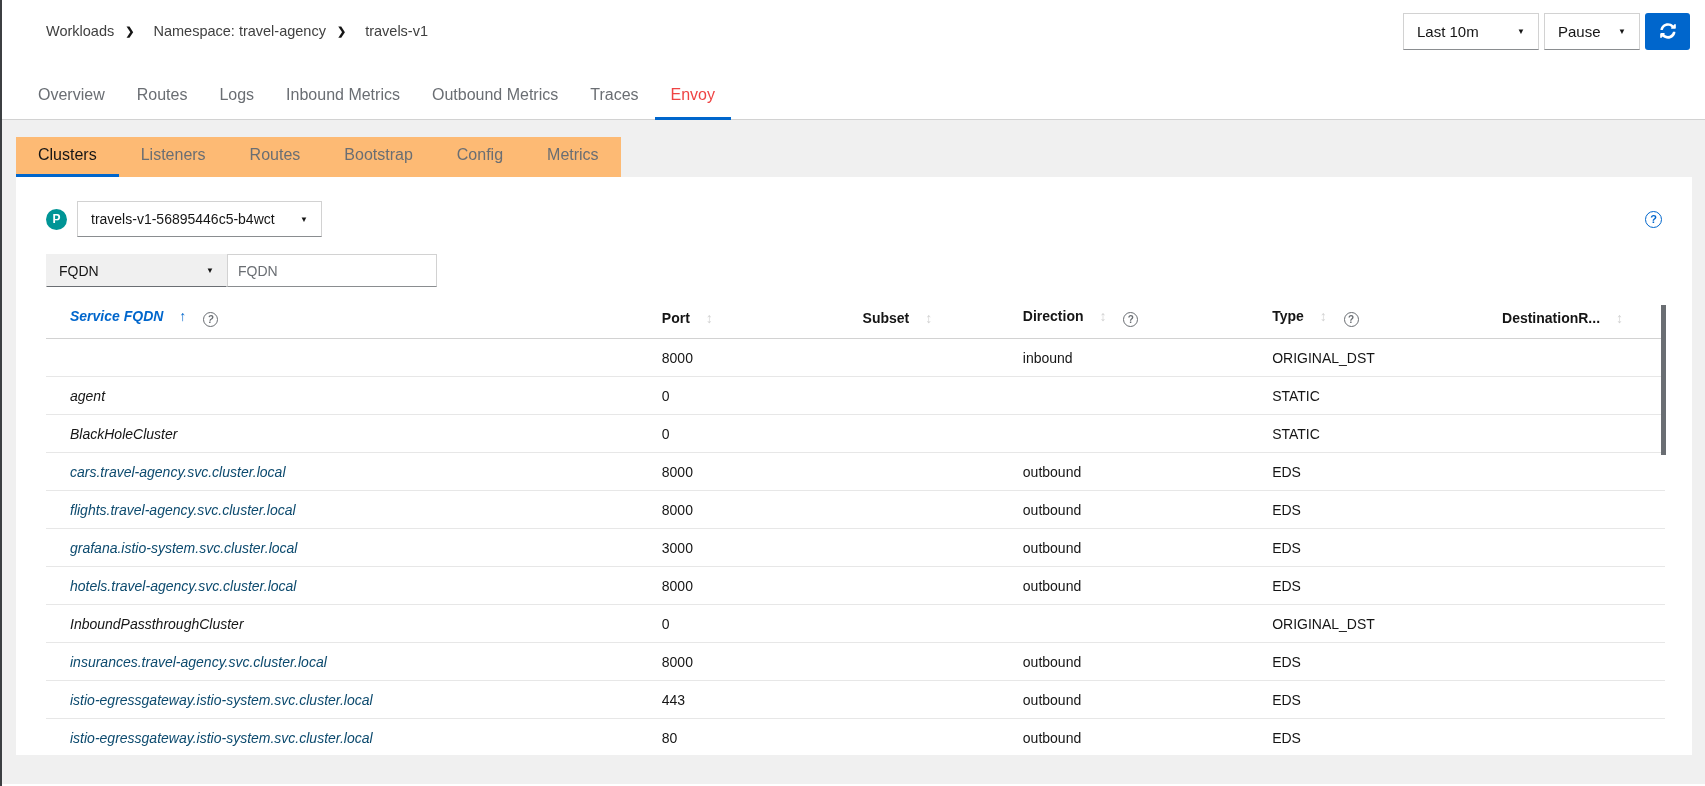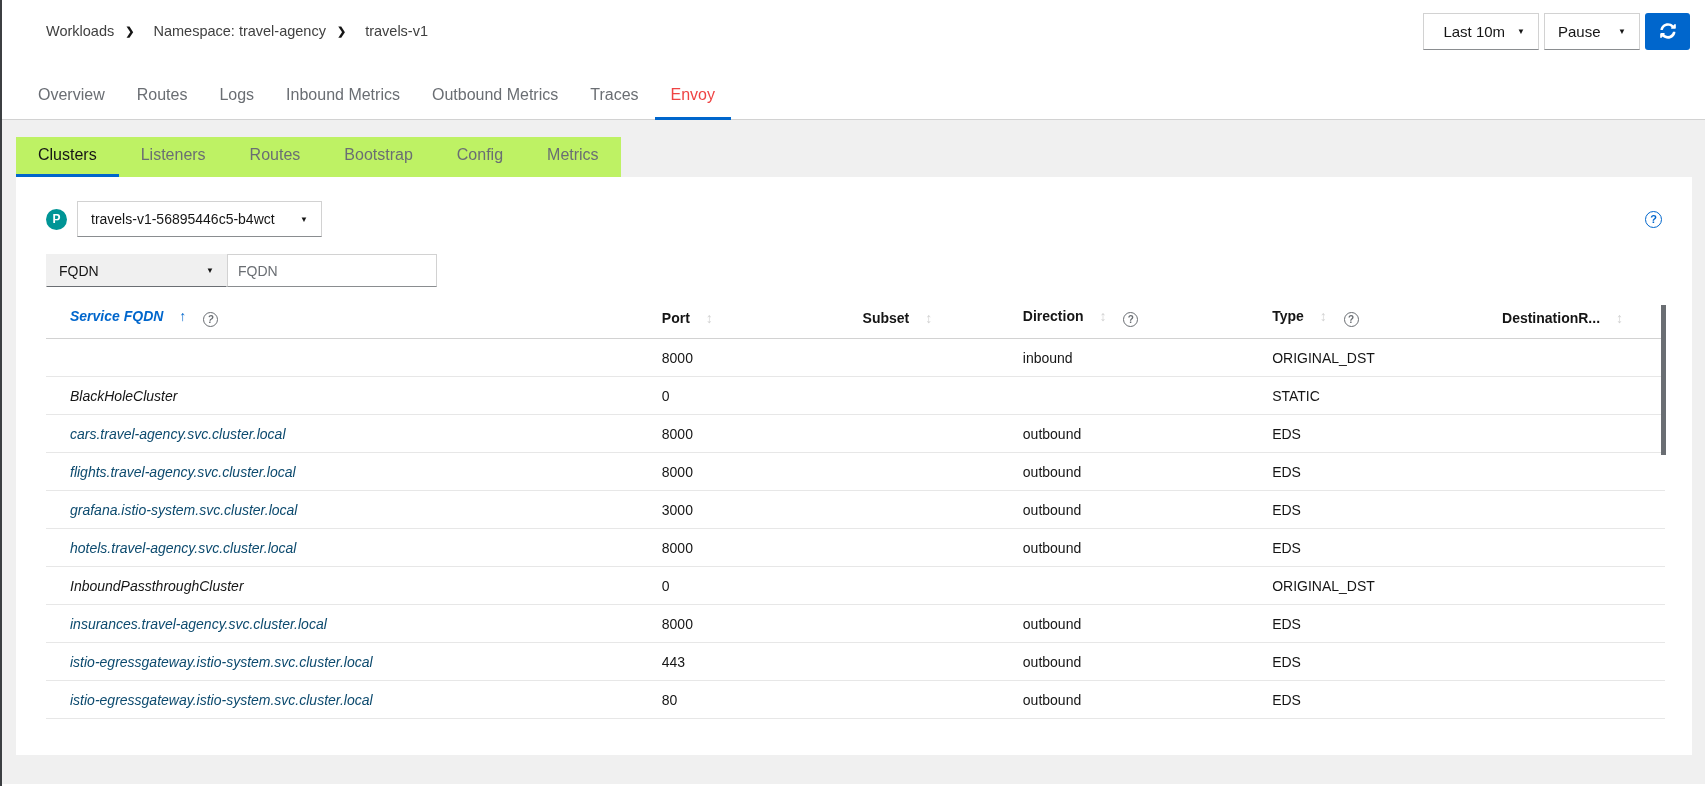--- a/index.html
+++ b/index.html
@@ -19,21 +19,21 @@
   .breadcrumb { display:flex; align-items:center; font-size:14.5px; }
   .breadcrumb a { color:#404040; text-decoration:none; cursor:pointer;margin-left:8px; }
   .crumb-sep { margin:0 11px; font-size:11px; color:#151515; font-weight:bold; }
 
   .top-controls { display:flex; align-items:stretch; gap:5px; }
   .pf-select {
     background:#fff; border:1px solid #d2d2d2; border-bottom:1px solid #8a8d90;
     height:37px; display:inline-flex; align-items:center; justify-content:space-between;
     padding:0 13px; font-size:15px; cursor:pointer; color:#151515;
   }
-  .sel-duration { width:116px;justify-content:flex-end; }
+  .sel-duration { width:136px; }
   .sel-pause { width:96px; }
   .caret { font-size:8px; color:#151515; margin-left:12px; }
   .refresh-btn {
     width:45px; height:37px; background:#0066cc; border:none; border-radius:3px;
     display:inline-flex; align-items:center; justify-content:center; cursor:pointer;
   }
   .refresh-btn svg { width:16px; height:16px; fill:#ffffff; }
 
   
   .main-tabs {
@@ -42,21 +42,21 @@
   }
   .main-tab {
     padding:12px 16px 13px 16px; font-size:16px; color:#6a6e73; cursor:pointer;
     border-bottom:3px solid transparent; margin-bottom:-1px; white-space:nowrap;
   }
   .main-tab.active { color:#ef4444; border-bottom-color:#0066cc; }
 
   
   .body-gray { background:#f0f0f0; height:664px; padding:17px 13px 0 14px; overflow:hidden; }
 
-  .subtabs { display:inline-flex; background:#bef264; vertical-align:bottom; }
+  .subtabs { display:inline-flex; background:#fdba74; vertical-align:bottom; }
   .subtab {
     padding:9px 22px 10px 22px; font-size:16px; color:#6a6e73; cursor:pointer;
     border-bottom:3px solid transparent; white-space:nowrap;
   }
   .subtab.active { color:#151515; border-bottom-color:#0066cc; }
 
   
   .card { background:#fff; height:578px; padding:24px 27px 0 30px; overflow:hidden; }
 
   .card-head { display:flex; justify-content:space-between; align-items:center; }
@@ -232,20 +232,28 @@
         <tbody>
         <tr>
           <td></td>
           <td>8000</td>
           <td></td>
           <td>inbound</td>
           <td>ORIGINAL_DST</td>
           <td></td>
         </tr>
         <tr>
+          <td>agent</td>
+          <td>0</td>
+          <td></td>
+          <td></td>
+          <td>STATIC</td>
+          <td></td>
+        </tr>
+        <tr>
           <td>BlackHoleCluster</td>
           <td>0</td>
           <td></td>
           <td></td>
           <td>STATIC</td>
           <td></td>
         </tr>
         <tr>
           <td><a>cars.travel-agency.svc.cluster.local</a></td>
           <td>8000</td>

